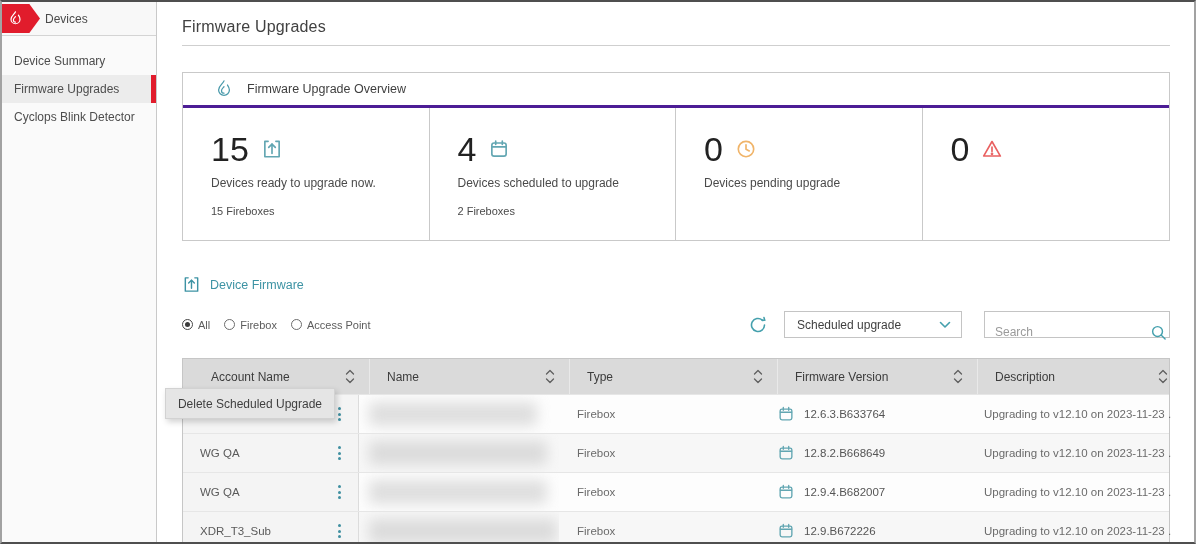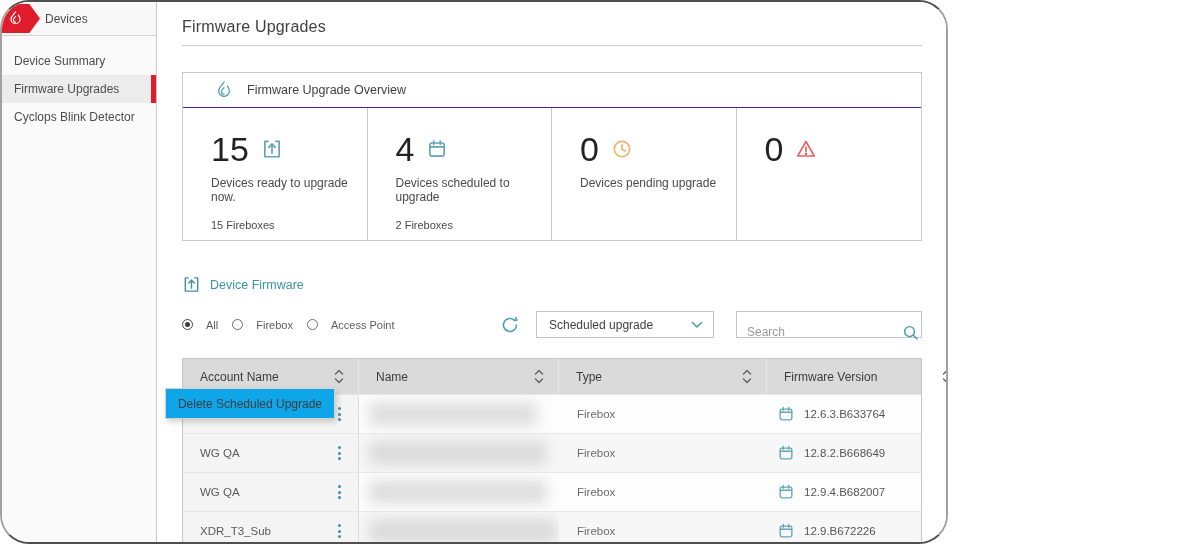--- a/index.html
+++ b/index.html
@@ -1,89 +1,89 @@
 <!DOCTYPE html>
 <html><head>
 <meta charset="utf-8">
 <style>
   * { margin:0; padding:0; box-sizing:border-box; }
   html,body { width:1196px; height:544px; }
   body { font-family:"Liberation Sans", sans-serif; background:#fff; color:#4a4a4a; }
   .frame {
-    position:relative; width:948px; height:544px; overflow:hidden; background:#fff;
+    position:relative; width:1196px; height:544px; overflow:hidden; background:#fff;
     border-top:2px solid #4f4f4f; border-bottom:2px solid #4f4f4f;
-    border-left:2px solid #a2a2a2; border-right:2px solid #a2a2a2;border-radius:29px;
+    border-left:2px solid #a2a2a2; border-right:2px solid #a2a2a2;
   }
   
   .sidebar { position:absolute; left:0; top:0; bottom:0; width:155px; background:#fafafa; border-right:1px solid #c9c9c9; }
   .sidebar-header { position:relative; height:34px; border-bottom:1px solid #d4d4d4; background:#f8f8f8; }
   .red-banner {
     position:absolute; left:0; top:2px; width:38px; height:29px; background:#e11c2c;
     clip-path:polygon(0 0, 72% 0, 100% 50%, 72% 100%, 0 100%);
     display:flex; align-items:center; padding-left:6px;
   }
   .sidebar-header .hdr-label { position:absolute; left:43px; top:0; height:100%; display:flex; align-items:center; font-size:12px; color:#4a4a4a; }
   .nav { padding-top:11px; }
   .nav-item { position:relative; height:28px; display:flex; align-items:center; padding-left:12px; font-size:12px; color:#4d4d4d; cursor:pointer; }
   .nav-item.active { background:#ececec; }
   .nav-item.active::after { content:""; position:absolute; right:0; top:0; bottom:0; width:5px; background:#e11c2c; }
   
   .main { position:absolute; left:156px; top:0; right:0; bottom:0; background:#fff; padding:0 24px 0 24px; }
   .page-title { margin-top:16px; font-size:16px; color:#414141; letter-spacing:.2px; }
   .title-rule { margin-top:9px; border:none; border-top:1px solid #cfcfcf; }
   
   .panel { margin-top:26px; border:1px solid #c9c9c9; background:#fff; }
-  .panel-header { height:35px; display:flex; align-items:center; padding-left:32px; border-bottom:1px solid #4c1d95; }
+  .panel-header { height:35px; display:flex; align-items:center; padding-left:32px; border-bottom:3px solid #4c1d95; }
   .panel-header .panel-title { margin-left:14px; font-size:12.5px; color:#3f3f3f; }
   .cards { display:grid; grid-template-columns:1fr 1fr 1fr 1fr; }
   .card { height:132px; padding:24px 0 0 28px; border-right:1px solid #c9c9c9; }
   .card:last-child { border-right:none; }
   .card-top { display:flex; align-items:flex-start; gap:12px; }
   .card-value { font-size:34px; color:#222; line-height:1.05; }
   .card-icon { margin-top:6px; }
   .card-label { margin-top:8px; font-size:12px; color:#4a4a4a; }
   .card-sub { margin-top:15px; font-size:11px; color:#4a4a4a; }
   
   .upgrade-link { margin-top:34px; display:inline-flex; align-items:center; gap:9px; color:#3d93a4; font-size:12.5px; cursor:pointer; }
   .filter-row { margin-top:13px; display:flex; align-items:center; }
   .radios { display:flex; align-items:center; gap:14px; }
-  .radio { display:flex; align-items:center; gap:13px; font-size:11px; color:#5c5c5c; cursor:pointer; }
+  .radio { display:flex; align-items:center; gap:5px; font-size:11px; color:#5c5c5c; cursor:pointer; }
   .radio-circle { width:11px; height:11px; border-radius:50%; border:1px solid #6d6d6d; background:#fff; position:relative; }
   .radio.selected .radio-circle { border-color:#474747; }
   .radio.selected .radio-circle::after { content:""; position:absolute; left:2px; top:2px; width:5px; height:5px; border-radius:50%; background:#3c3c3c; }
   .filter-spacer { flex:1; }
   .refresh-btn { margin-right:15px; cursor:pointer; display:flex; }
   .select-box { width:178px; height:27px; border:1px solid #c4c4c4; background:#fff; display:flex; align-items:center; justify-content:space-between; padding:0 10px 0 12px; font-size:12px; color:#3f3f3f; cursor:pointer; }
   .search-box { margin-left:22px; width:186px; height:27px; border:1px solid #c4c4c4; background:#fff; display:flex; align-items:center; padding:15px 8px 0 10px; }
   .search-box input { flex:1; border:none; outline:none; font-size:12px; color:#555; font-family:"Liberation Sans", sans-serif; background:transparent; }
   .search-box input::placeholder { color:#9a9a9a; }
   
   .table { margin-top:20px; border:1px solid #c6c6c6; }
   .t-row { display:grid; grid-template-columns:176px 200px 208px 200px 204px; }
-  .t-head { background:#dadada; height:35px; }
+  .t-head { background:#dadada; height:35px;padding-left:11px; }
   .t-head .t-cell { display:flex; align-items:center; justify-content:space-between; padding:0 14px 0 17px; font-size:12px; color:#3c3c3c; border-right:1px solid #e9e9e9; cursor:pointer; }
   .t-head .t-cell:last-child { border-right:none; }
   .t-body .t-row { height:39px; border-top:1px solid #e6e6e6; background:#fdfdfd; }
   .t-body .t-row:nth-child(even) { background:#f7f7f7; }
   .t-cell { overflow:hidden; white-space:nowrap; }
   .cell-account { background:#f4f4f4; border-right:1px solid #dcdcdc; display:flex; align-items:center; justify-content:space-between; padding:0 12px 0 17px; font-size:11.5px; color:#5a5a5a; }
   .kebab { display:flex; flex-direction:column; gap:2.5px; padding:4px 5px; cursor:pointer; }
   .kebab i { width:3px; height:3px; border-radius:50%; background:#3f8fa0; display:block; }
   .cell-name { display:flex; align-items:center; padding-left:10px; }
   .blur-blob { height:24px; border-radius:3px; background:#b9b9b9; opacity:.45; filter:blur(7px); }
   .t-body .t-row:nth-child(1) .blur-blob { width:168px; }
   .t-body .t-row:nth-child(2) .blur-blob { width:178px; }
   .t-body .t-row:nth-child(3) .blur-blob { width:178px; }
   .t-body .t-row:nth-child(4) .blur-blob { width:188px; }
   .cell-type { display:flex; align-items:center; padding-left:18px; font-size:11.5px; color:#6b6b6b; }
   .cell-fw { display:flex; align-items:center; gap:9px; padding-left:10px; font-size:11.5px; color:#555; }
   .cell-desc { display:flex; align-items:center; padding-left:17px; font-size:11.5px; color:#6b6b6b; }
   
   .context-menu {
-    position:absolute; left:163px; top:386px; width:170px; background:#0ea5e9;
+    position:absolute; left:163px; top:386px; width:170px; background:#e5e5e5;
     border:1px solid #d2d2d2; box-shadow:2px 3px 6px rgba(0,0,0,.18); z-index:20;
   }
   .context-menu .menu-item { height:29px; display:flex; align-items:center; justify-content:center; font-size:12px; color:#3f3f3f; cursor:pointer; }
   svg { display:block; }
 </style>
 </head>
 <body>
 
 <div class="frame">
 

